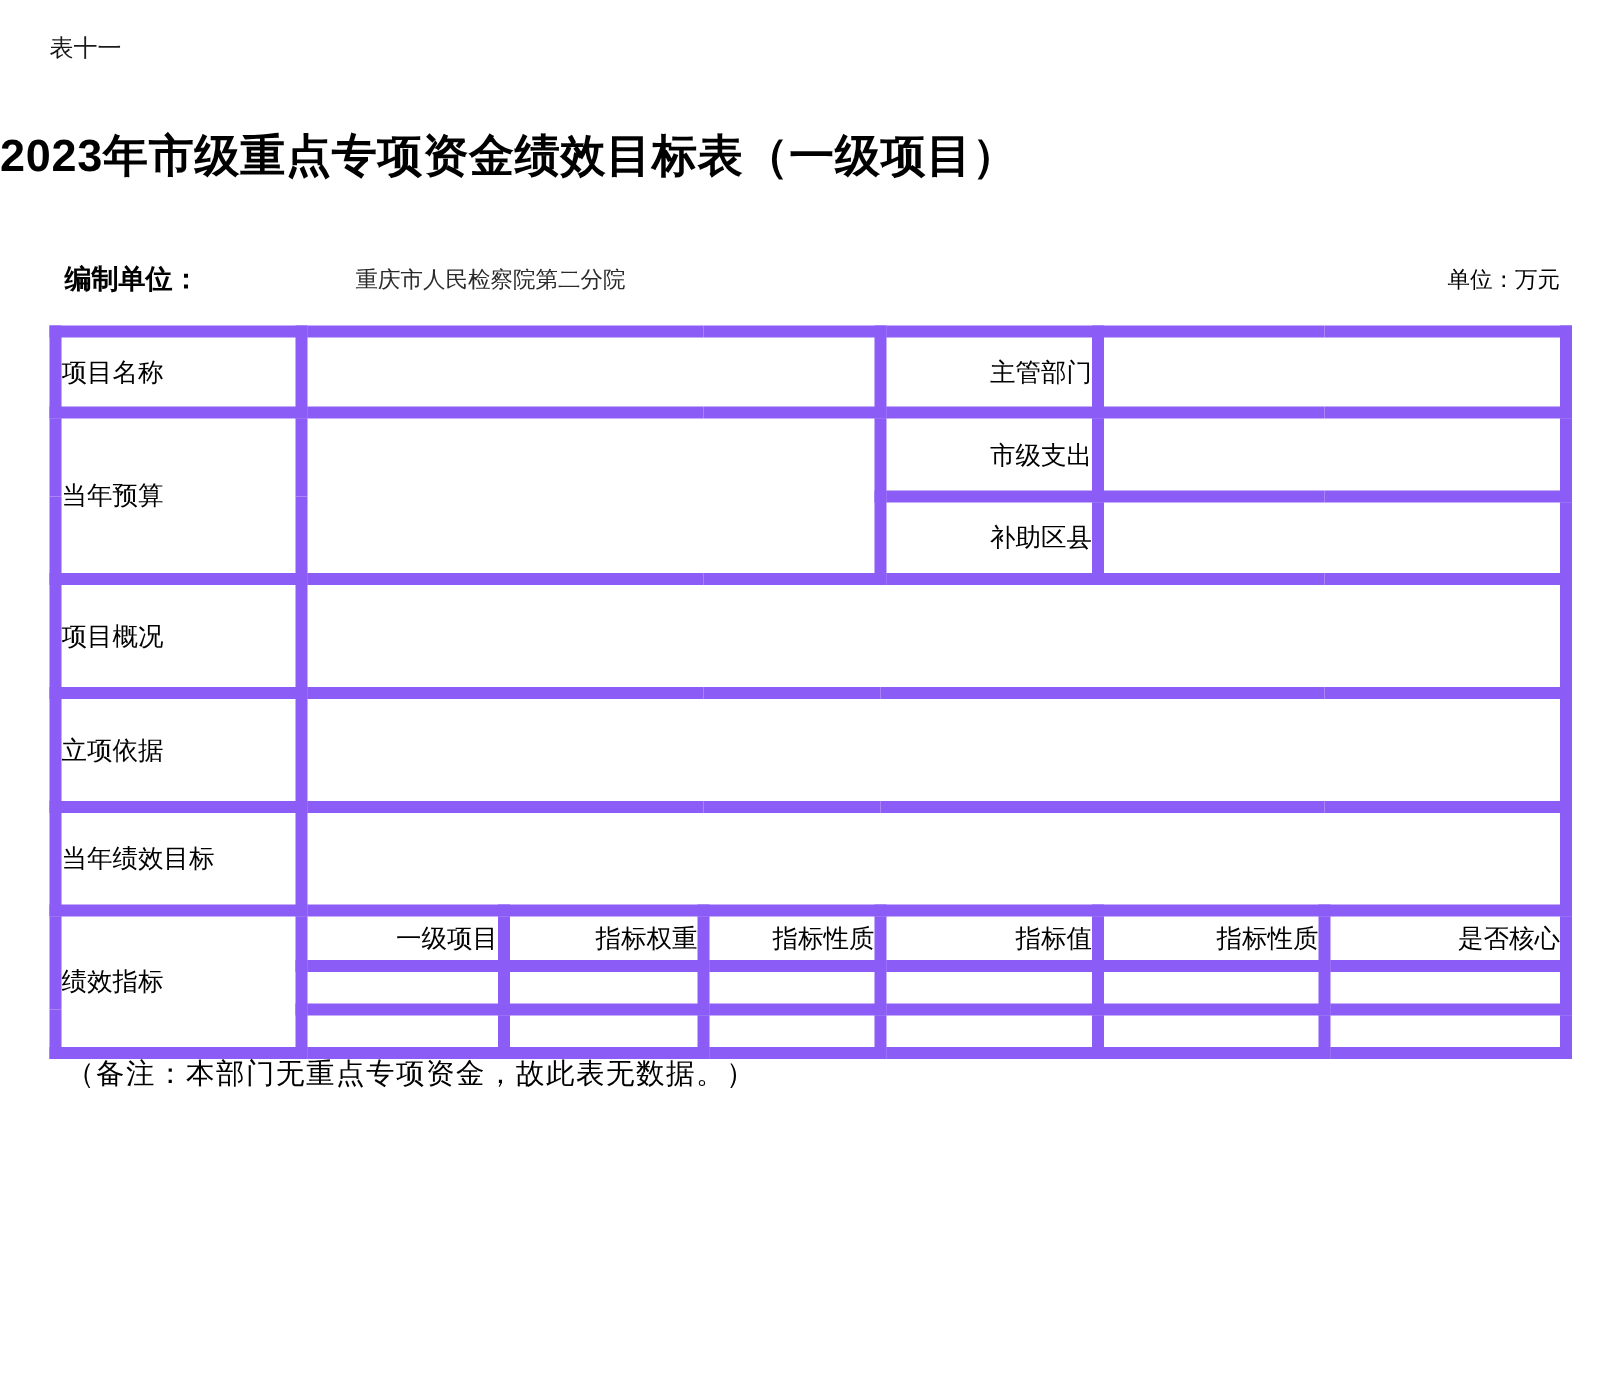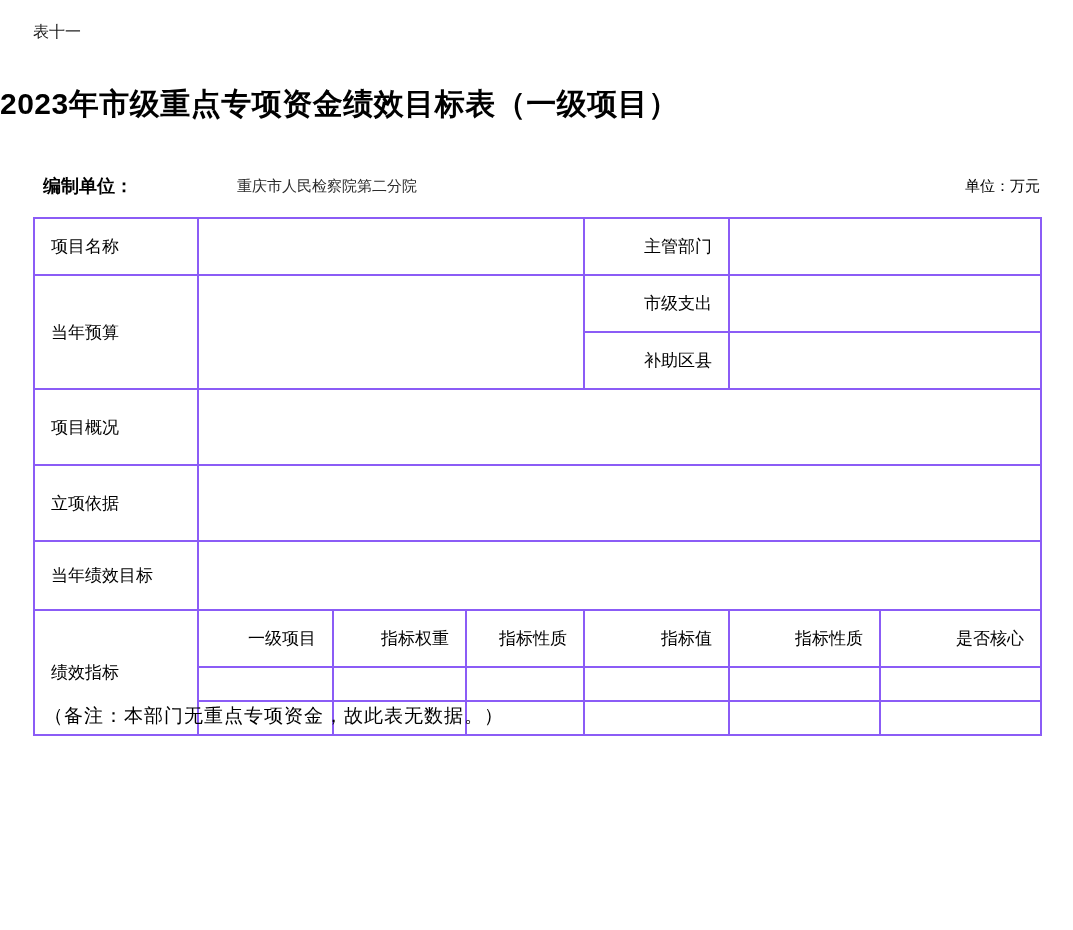--- a/index.html
+++ b/index.html
@@ -64,25 +64,25 @@
   }
   table.form {
     position: absolute;
     left: 33px;
     top: 217px;
     width: 1009px;
     border-collapse: collapse;
     table-layout: fixed;
   }
   table.form td, table.form th {
-    border: 2px solid #8b5cf6;
+    border: 8px solid #8b5cf6;
     font-size: 17px;
     font-weight: normal;
     vertical-align: middle;
-    padding: 16px;
+    padding: 0;
     overflow: hidden;
   }
   td.label {
     text-align: left;
     padding-left: 7px;
   }
   td.center, th.center {
     text-align: right;
   }
   .footer-note {

